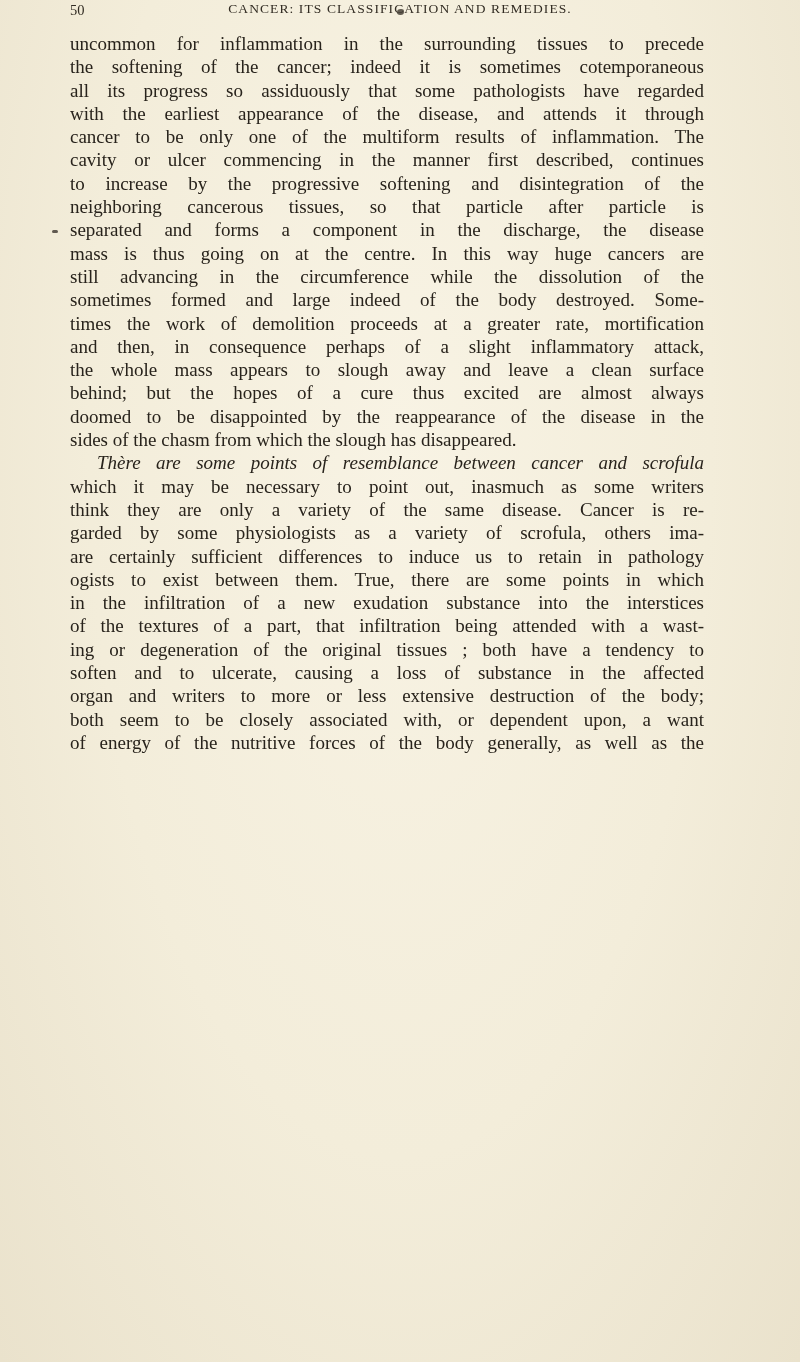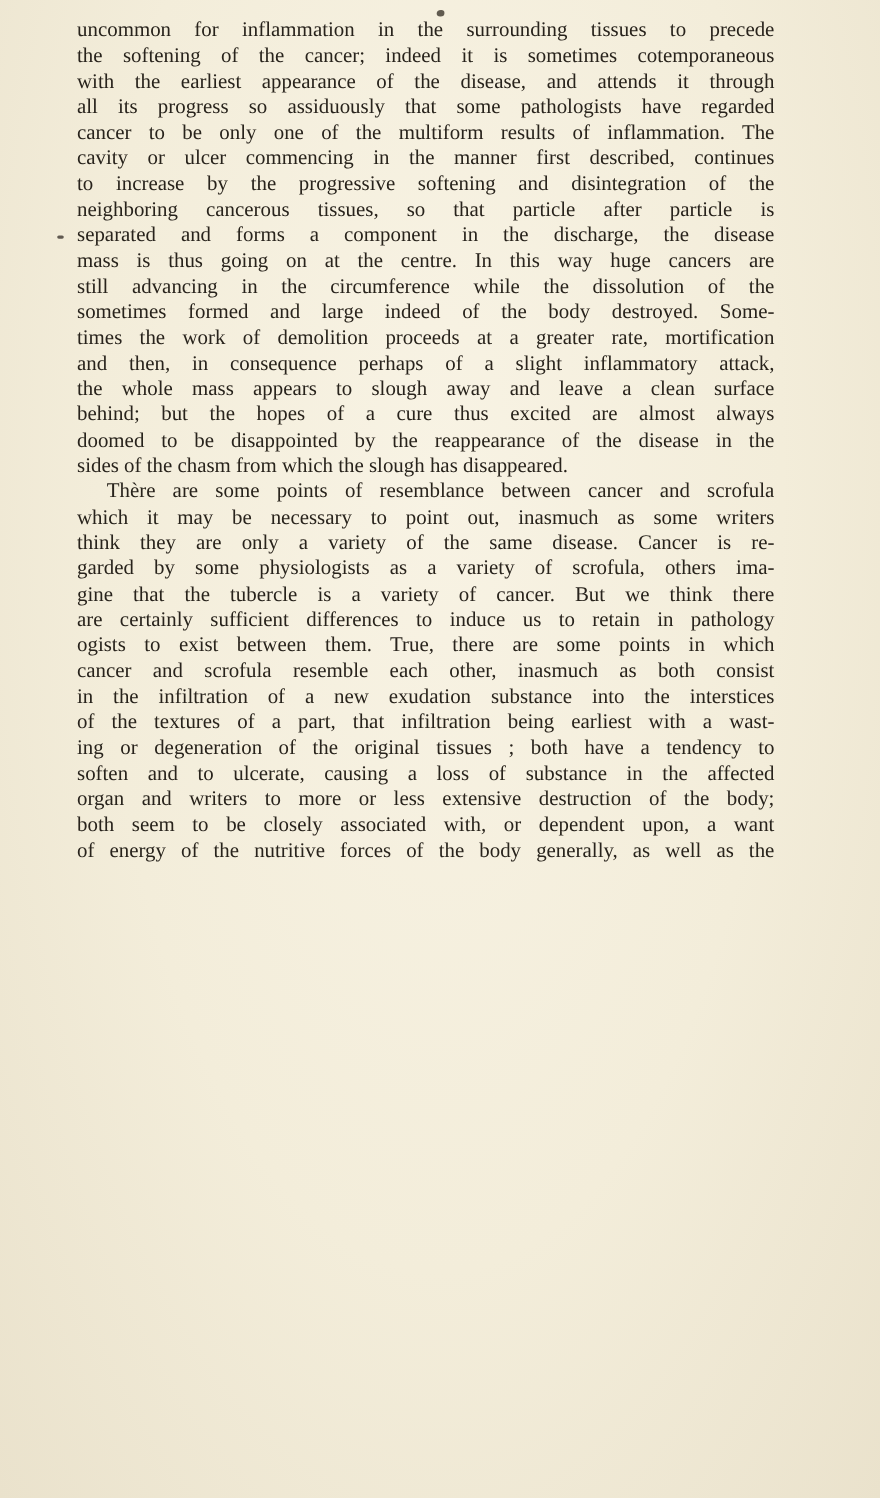--- a/index.html
+++ b/index.html
@@ -57,72 +57,72 @@
     line-height: 23.3px;
     color: #28231c;
     text-align: justify;
     text-align-last: justify;
   }
   .line.last {
     text-align-last: left;
   }
   .line.indent {
     text-indent: 27px;
+    font-style: italic;
   }
   .margin-mark {
     position: absolute;
     left: -18px;
     top: 12px;
     width: 6px;
     height: 3px;
     background: #474038;
     border-radius: 2px;
     opacity: 0.85;
   }
 </style>
 </head>
 <body>
 
 <div class="page">
   <div class="speck"></div>
   <header class="running-head">
     <span class="folio">50</span>
+    <span class="head-title">CANCER: ITS CLASSIFICATION AND REMEDIES.</span>
   </header>
   <main class="text-block" id="text-block">
       <div class="paragraph">
         <div class="line">uncommon for inflammation in the surrounding tissues to precede</div>
         <div class="line">the softening of the cancer; indeed it is sometimes cotemporaneous</div>
+        <div class="line">all its progress so assiduously that some pathologists have regarded</div>
         <div class="line">with the earliest appearance of the disease, and attends it through</div>
-        <div class="line">all its progress so assiduously that some pathologists have regarded</div>
         <div class="line">cancer to be only one of the multiform results of inflammation. The</div>
         <div class="line">cavity or ulcer commencing in the manner first described, continues</div>
         <div class="line">to increase by the progressive softening and disintegration of the</div>
         <div class="line">neighboring cancerous tissues, so that particle after particle is</div>
         <div class="line">separated and forms a component in the discharge, the disease<span class="margin-mark"></span></div>
         <div class="line">mass is thus going on at the centre.  In this way huge cancers are</div>
         <div class="line">still advancing in the circumference while the dissolution of the</div>
         <div class="line">sometimes formed and large indeed of the body destroyed.  Some-</div>
         <div class="line">times the work of demolition proceeds at a greater rate, mortification</div>
         <div class="line">and then, in consequence perhaps of a slight inflammatory attack,</div>
         <div class="line">the whole mass appears to slough away and leave a clean surface</div>
         <div class="line">behind; but the hopes of a cure thus excited are almost always</div>
         <div class="line">doomed to be disappointed by the reappearance of the disease in the</div>
         <div class="line last">sides of the chasm from which the slough has disappeared.</div>
       </div>
       <div class="paragraph">
         <div class="line indent">Thère are some points of resemblance between cancer and scrofula</div>
         <div class="line">which it may be necessary to point out, inasmuch as some writers</div>
         <div class="line">think they are only a variety of the same disease.  Cancer is re-</div>
         <div class="line">garded by some physiologists as a variety of scrofula, others ima-</div>
-        <div class="line">gine that the tubercle is a variety of cancer.  But we think there</div>
         <div class="line">are certainly sufficient differences to induce us to retain in pathology</div>
         <div class="line">ogists to exist between them.  True, there are some points in which</div>
-        <div class="line">cancer and scrofula resemble each other, inasmuch as both consist</div>
         <div class="line">in the infiltration of a new exudation substance into the interstices</div>
-        <div class="line">of the textures of a part, that infiltration being earliest with a wast-</div>
+        <div class="line">of the textures of a part, that infiltration being attended with a wast-</div>
         <div class="line">ing or degeneration of the original tissues ; both have a tendency to</div>
         <div class="line">soften and to ulcerate, causing a loss of substance in the affected</div>
         <div class="line">organ and writers to more or less extensive destruction of the body;</div>
         <div class="line">both seem to be closely associated with, or dependent upon, a want</div>
         <div class="line">of energy of the nutritive forces of the body generally, as well as the</div>
       </div>
     </main>
 </div>
 
 </body></html>

